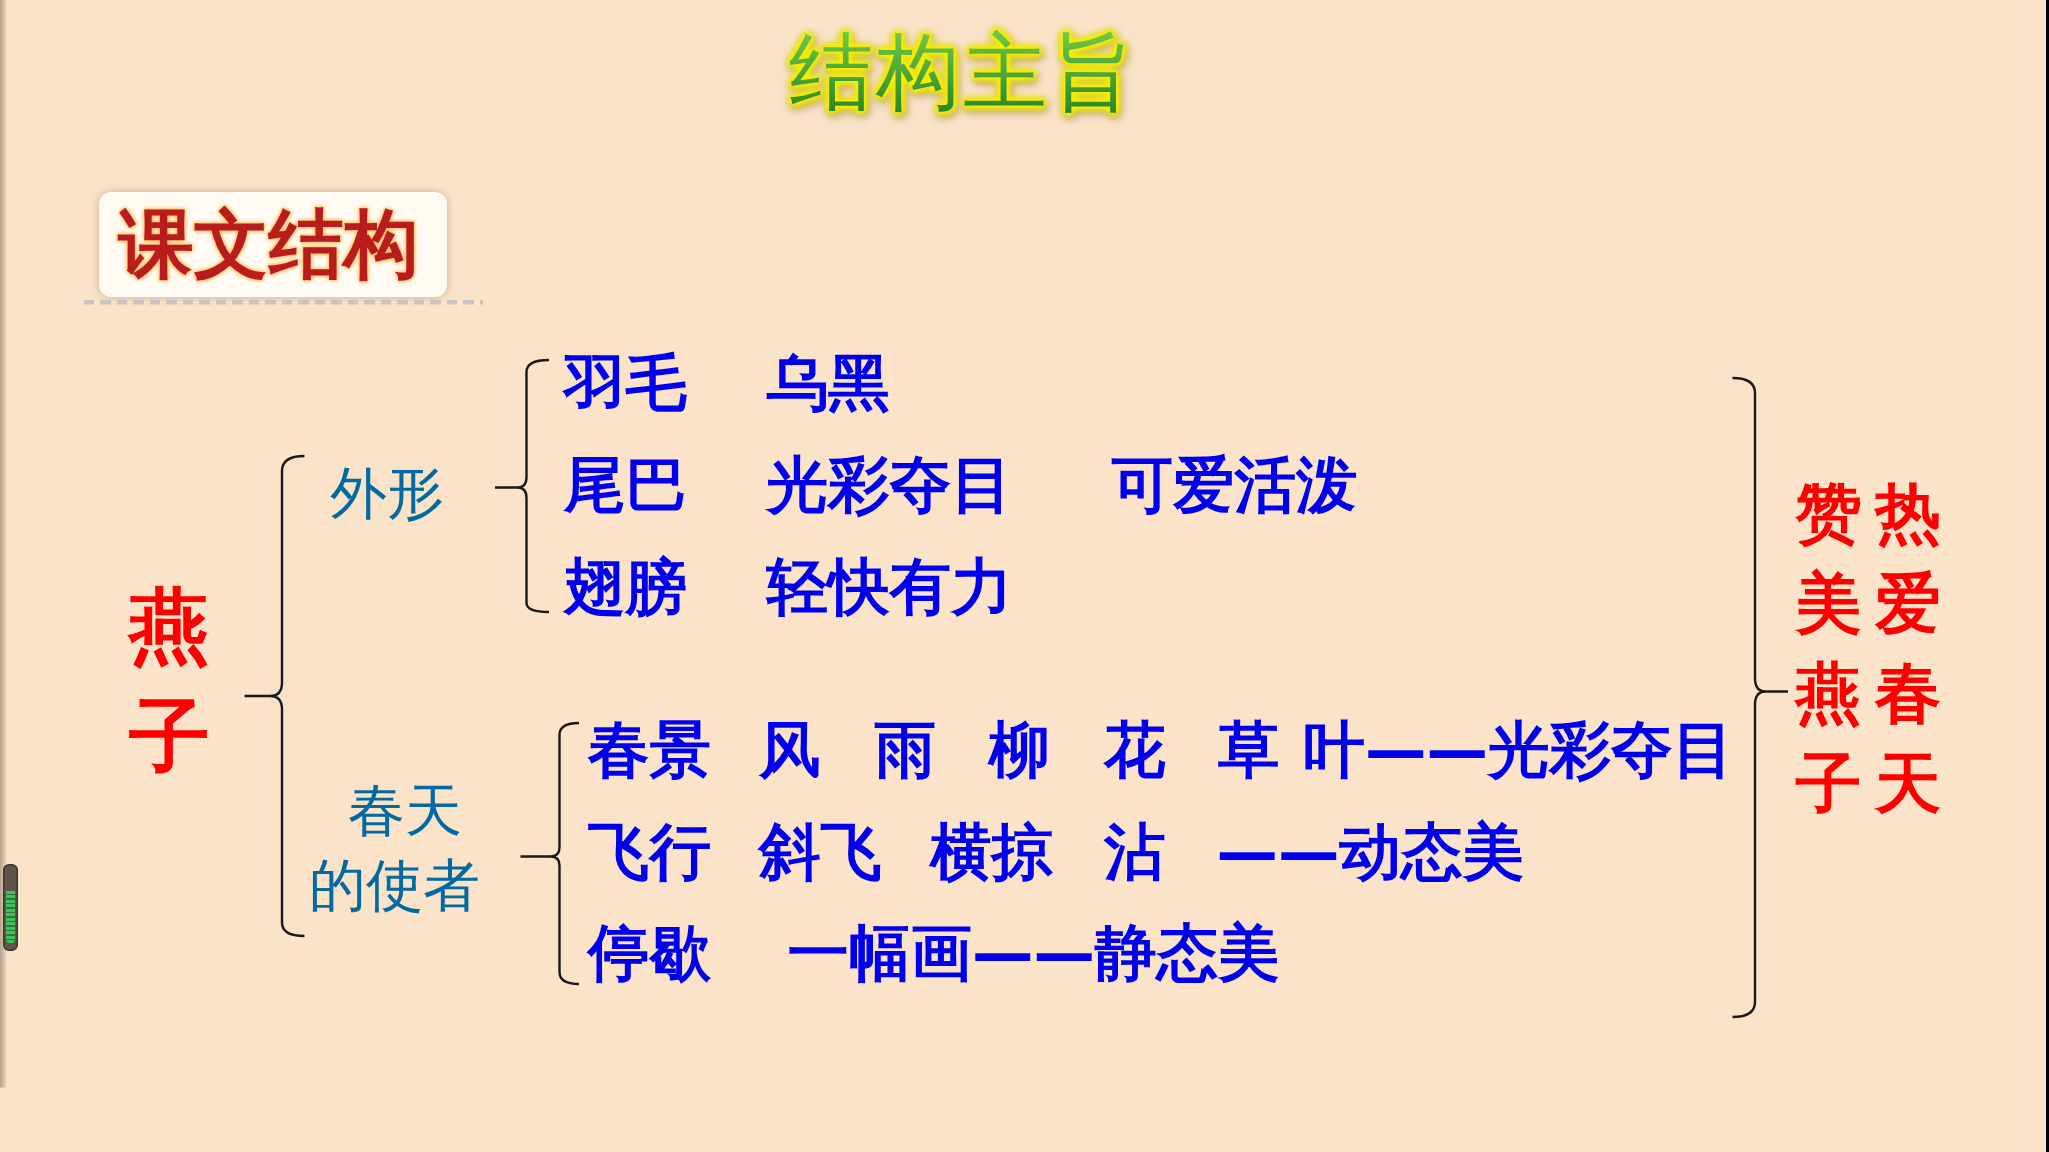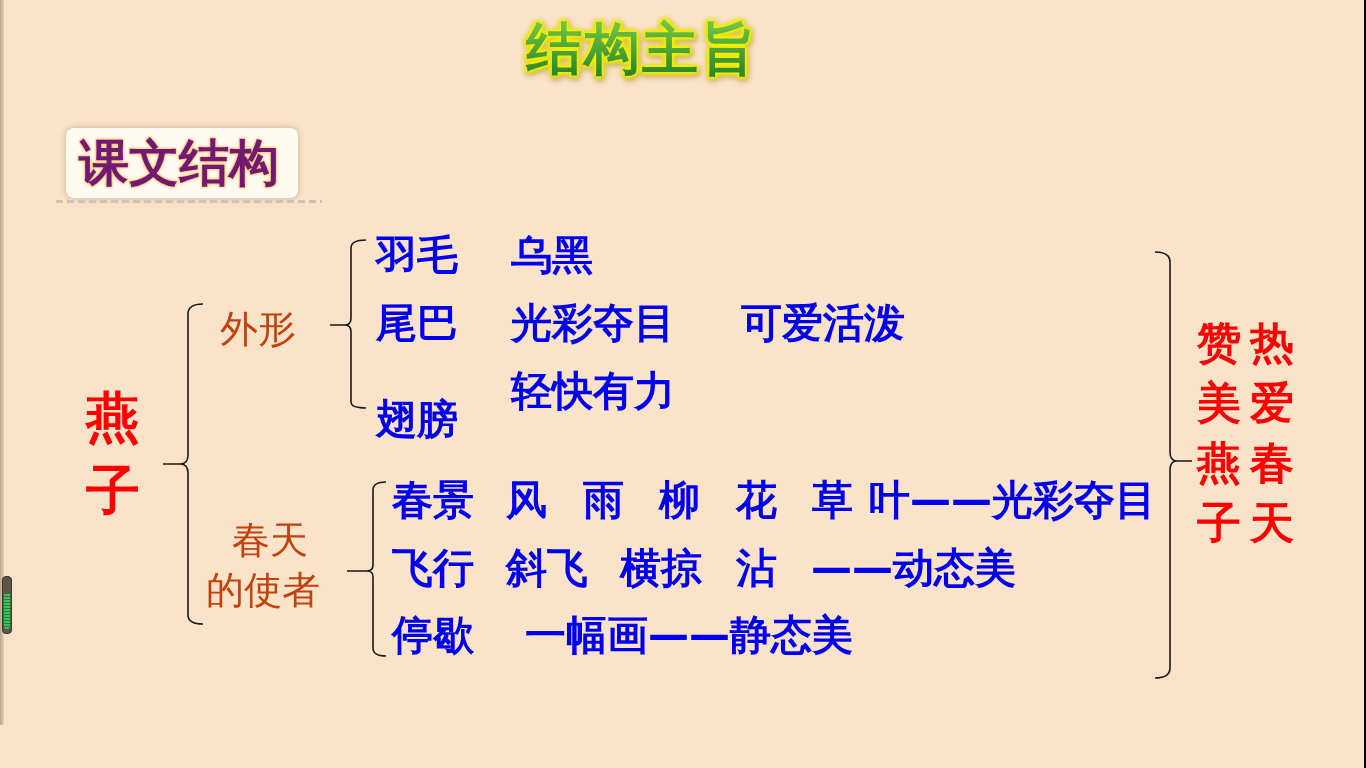--- a/index.html
+++ b/index.html
@@ -19,47 +19,47 @@
     position:absolute; left:2px; top:576px; width:8px; height:56px;
     background:#5e544a; border-radius:4px; border:1px solid #3e362f;
   }
   .scroll-fill {
     position:absolute; left:1px; right:1px; top:17px; bottom:4px;
     background:repeating-linear-gradient(to bottom,#3fc25a 0 2px,#2a7a3a 2px 3px);
     border-radius:0 0 3px 3px;
   }
   .abs { position:absolute; white-space:nowrap; }
   .main-title {
-    left:526px; top:14px; font-size:56px; font-weight:bold; letter-spacing:2px;
+    left:526px; top:14px; font-size:56px; font-weight:normal; letter-spacing:2px;
     color:#3a9a2a;
     background:linear-gradient(to bottom,#7bd14a,#1e7a22);
     -webkit-background-clip:text; background-clip:text;
     -webkit-text-fill-color:transparent;
     -webkit-text-stroke:0px;
     filter:drop-shadow(0 0 2px #f5f000) drop-shadow(0 0 2px #f5f000) drop-shadow(0 0 1px #f5f000) drop-shadow(1px 2px 2px rgba(120,90,0,0.5));
     line-height:70px;
   }
   .section-box {
     position:absolute; left:66px; top:128px; width:232px; height:70px;
     background:#fffaf2; border-radius:8px;
     box-shadow:0 0 6px rgba(170,140,100,0.6);
   }
   .section-label {
-    left:79px; top:133px; font-size:50px; font-weight:bold; color:#701a75;
+    left:79px; top:133px; font-size:50px; font-weight:bold; color:#b91c1c;
     text-shadow:0 0 3px #ffc36a,0 0 3px #ffc36a,0 0 2px #ffc36a;
     line-height:60px;
   }
   .dashes {
     position:absolute; left:56px; top:200px; width:266px; height:3px;
     background:repeating-linear-gradient(to right,#c9c4bc 0 7px,transparent 7px 11px);
   }
   .root-char {
     font-size:54px; font-weight:bold; color:#ff0000; line-height:58px;
   }
-  .green { color:#c2410c; font-size:38px; line-height:44px; }
+  .green { color:#0369a1; font-size:38px; line-height:44px; }
   .blue { color:#0000ee; font-size:41px; font-weight:bold; line-height:40px; }
   .red-col { color:#ff0000; font-size:44px; font-weight:bold; font-family:"DejaVu Serif","Liberation Serif",serif; line-height:60px; }
   svg.brackets { position:absolute; left:0; top:0; }
 </style>
 </head>
 <body>
 
 <div class="edge-left"></div>
 <div class="edge-right"></div>
 <div class="scroll-widget">
@@ -92,21 +92,21 @@
 <div class="abs green" style="left:232px;top:518px;">春天</div>
 <div class="abs green" style="left:206px;top:568px;">的使者</div>
 
 <div class="abs blue" style="left:376px;top:235px;">羽毛</div>
 <div class="abs blue" style="left:511px;top:235px;">乌黑</div>
 
 <div class="abs blue" style="left:376px;top:303px;">尾巴</div>
 <div class="abs blue" style="left:511px;top:303px;">光彩夺目</div>
 <div class="abs blue" style="left:741px;top:303px;font-family:Liberation Serif, serif;">可爱活泼</div>
 
-<div class="abs blue" style="left:376px;top:371px;margin-top:28px;">翅膀</div>
+<div class="abs blue" style="left:376px;top:371px;">翅膀</div>
 <div class="abs blue" style="left:511px;top:371px;">轻快有力</div>
 
 <div class="abs blue" style="left:392px;top:480px;">春景</div>
 <div class="abs blue" style="left:506px;top:480px;">风</div>
 <div class="abs blue" style="left:583px;top:480px;">雨</div>
 <div class="abs blue" style="left:659px;top:480px;">柳</div>
 <div class="abs blue" style="left:736px;top:480px;">花</div>
 <div class="abs blue" style="left:812px;top:480px;">草</div>
 <div class="abs blue" style="left:869px;top:480px;">叶——光彩夺目</div>
 

